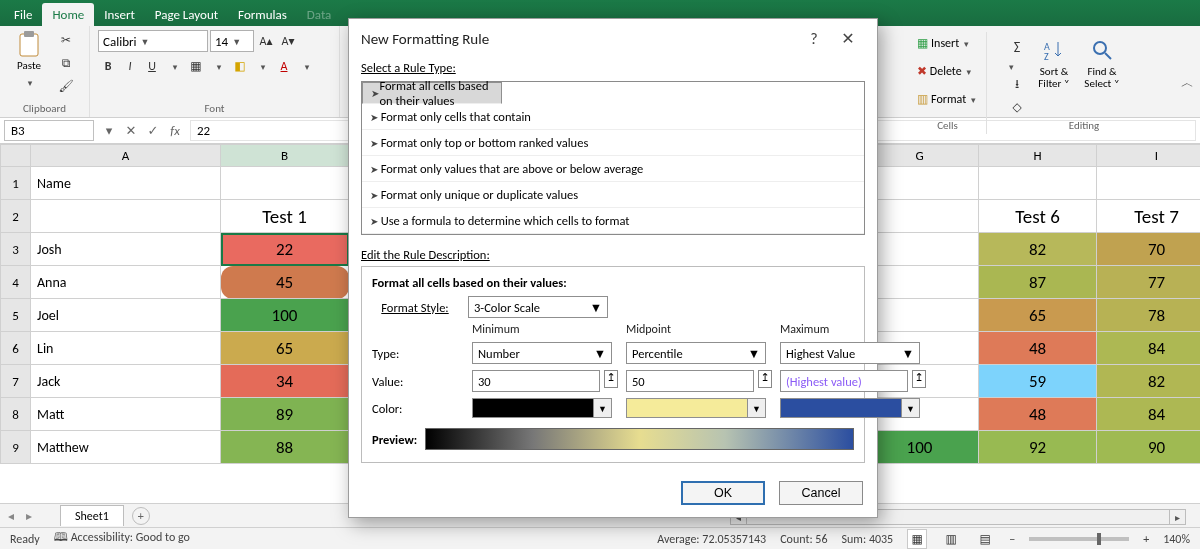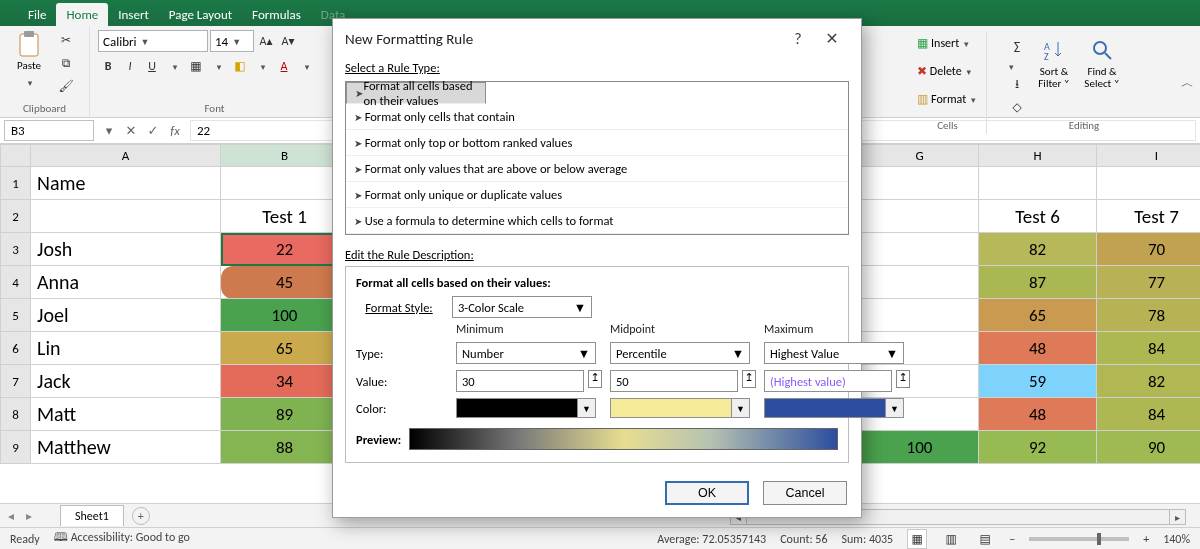--- a/index.html
+++ b/index.html
@@ -1,18 +1,18 @@
 <!DOCTYPE html>
 <html><head>
 <meta charset="utf-8">
 <style>
   * { box-sizing: border-box; margin: 0; padding: 0; }
   html, body { width: 1200px; height: 549px; font-family: "Segoe UI", Calibri, Arial, sans-serif; font-size: 13px; overflow: hidden; background:#fff; }
   
-  .tabstrip { display:flex; height:26px; background:linear-gradient(#1b7a47,#196c40); color:#fff; align-items:flex-end; padding-left:18px; }
+  .tabstrip { display:flex; height:26px; background:linear-gradient(#1b7a47,#196c40); color:#fff; align-items:flex-end; padding-left:4px; }
   .tabstrip .tab { padding:4px 10px 4px 10px; cursor:pointer; font-size:13px; }
   .tabstrip .tab.active { background:#f3f3f3; color:#1b7a47; border-top-left-radius:3px;border-top-right-radius:3px; }
   
   .ribbon { height:92px; background:#f3f3f3; border-bottom:1px solid #d0d0d0; display:flex; position:relative; }
   .rgroup { border-right:1px solid #e0e0e0; padding:4px 8px 2px 8px; display:flex; flex-direction:column; justify-content:space-between; }
   .rgroup-label { text-align:center; font-size:11px; color:#666; padding-top:2px; }
   .rgroup-body { display:flex; gap:6px; align-items:flex-start; flex:1; }
   .bigbtn { display:flex; flex-direction:column; align-items:center; width:42px; gap:2px; }
   .bigbtn .ico { width:28px; height:28px; display:flex; align-items:center; justify-content:center; }
   .bigbtn .cap { font-size:11px; text-align:center; line-height:1.1; }
@@ -25,39 +25,39 @@
   .fbar { height:26px; display:flex; align-items:center; border-bottom:1px solid #d0d0d0; background:#fff; font-size:13px; }
   .namebox { width:90px; border:1px solid #c0c0c0; margin:2px 4px; padding:2px 6px; }
   .fbar .btn { width:22px; text-align:center; color:#666; }
   .formula { flex:1; border:1px solid #e4e4e4; margin:2px 4px; padding:2px 6px; }
   
   .gridwrap { position:relative; height:calc(549px - 26px - 92px - 26px - 24px - 22px); overflow:hidden; background:#fff;}
   table.grid { border-collapse:collapse; table-layout:fixed; width:1200px; }
   table.grid th, table.grid td { border:1px solid #d0d0d0; height:33px; font-size:17px; padding:2px 6px; text-align:center; }
   table.grid th.colhead { background:#e6e6e6; font-weight:normal; height:22px; font-size:13px; }
   table.grid td.rowhead { background:#e6e6e6; width:28px; font-size:13px; }
-  table.grid td.name { text-align:left; font-size:20px; }
+  table.grid td.name { text-align:left; font-size:14px; }
   
   .c-row{width:30px}.c-A{width:190px}.c-B{width:128px}.c-C{width:128px}.c-D{width:128px}.c-E{width:128px}.c-F{width:128px}.c-G{width:118px}.c-H{width:118px}.c-I{width:120px}
   .selcol{background:#cfe3d5 !important;}
   
   .sheetbar { height:24px; background:#f3f3f3; border-top:1px solid #d0d0d0; display:flex; align-items:center; font-size:12px; padding:0 60px; position:relative;}
   .sheet-tab{ padding:3px 14px; border:1px solid #bdbdbd; border-bottom:none; background:#fff; }
   .sheet-add{ width:18px;height:18px;border:1px solid #bdbdbd;border-radius:9px;display:flex;align-items:center;justify-content:center;margin-left:8px;color:#666;}
   .hscroll{position:absolute;right:14px;bottom:2px;left:730px;height:16px;border:1px solid #bdbdbd;background:#f0f0f0;}
   .hscroll .rarrow,.hscroll .larrow{position:absolute;top:0;width:16px;height:14px;display:flex;align-items:center;justify-content:center;font-size:10px;color:#555;}
   .hscroll .larrow{left:0;border-right:1px solid #bdbdbd;}
   .hscroll .rarrow{right:0;border-left:1px solid #bdbdbd;}
   
   .status { height:22px; background:#f3f3f3; border-top:1px solid #d0d0d0; display:flex; align-items:center; font-size:12px; color:#444; padding:0 10px; justify-content:space-between;}
   .status .left,.status .right{display:flex;gap:14px;align-items:center;}
   .zoom-slider{width:100px;height:4px;background:#c0c0c0;position:relative;}
   .zoom-slider::after{content:"";position:absolute;left:68%;top:-4px;width:4px;height:12px;background:#666;}
   
-  .dialog { position:absolute; left:332px; top:18px; width:530px; background:#fff; border:1px solid #9c9c9c; box-shadow:4px 6px 18px rgba(0,0,0,.35); z-index:50; font-size:12.5px;}
+  .dialog { position:absolute; left:348px; top:18px; width:530px; background:#fff; border:1px solid #9c9c9c; box-shadow:4px 6px 18px rgba(0,0,0,.35); z-index:50; font-size:12.5px;}
   .dialog .titlebar{display:flex;justify-content:space-between;align-items:center;padding:10px 12px 8px 12px;}
   .dialog .titlebar .ttl{font-size:15px;color:#222;}
   .dialog .tbtn{width:34px;text-align:center;font-size:16px;color:#444;}
   .dialog .section-label{padding:4px 12px 4px 12px; text-decoration:underline;}
   .rulelist{margin:2px 12px 8px 12px;border:1px solid #8a8a8a;}
   .rulelist .rule{padding:5px 8px;border-bottom:1px solid #eee;cursor:pointer;}
   .rulelist .rule.sel{background:#d8d8d8;}
   .rulelist .rule::before{content:"➤ ";font-size:10px;color:#444;}
   .editbox{margin:0 12px 10px 12px;border:1px solid #bcbcbc;padding:8px 10px 12px 10px;}
   .editbox .hdr{font-weight:bold;margin-bottom:6px;}

